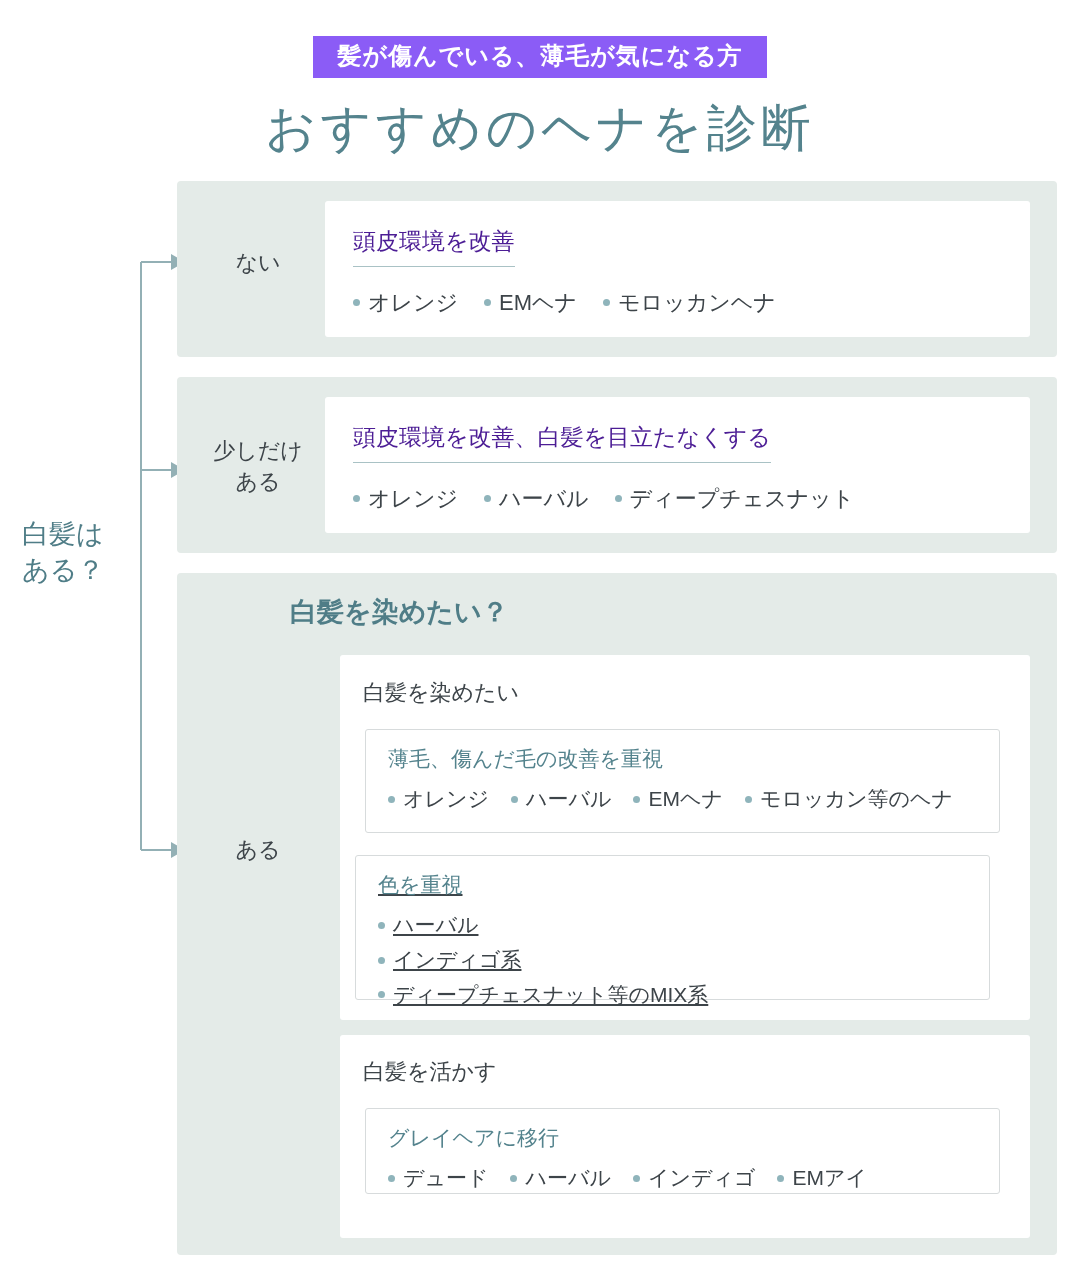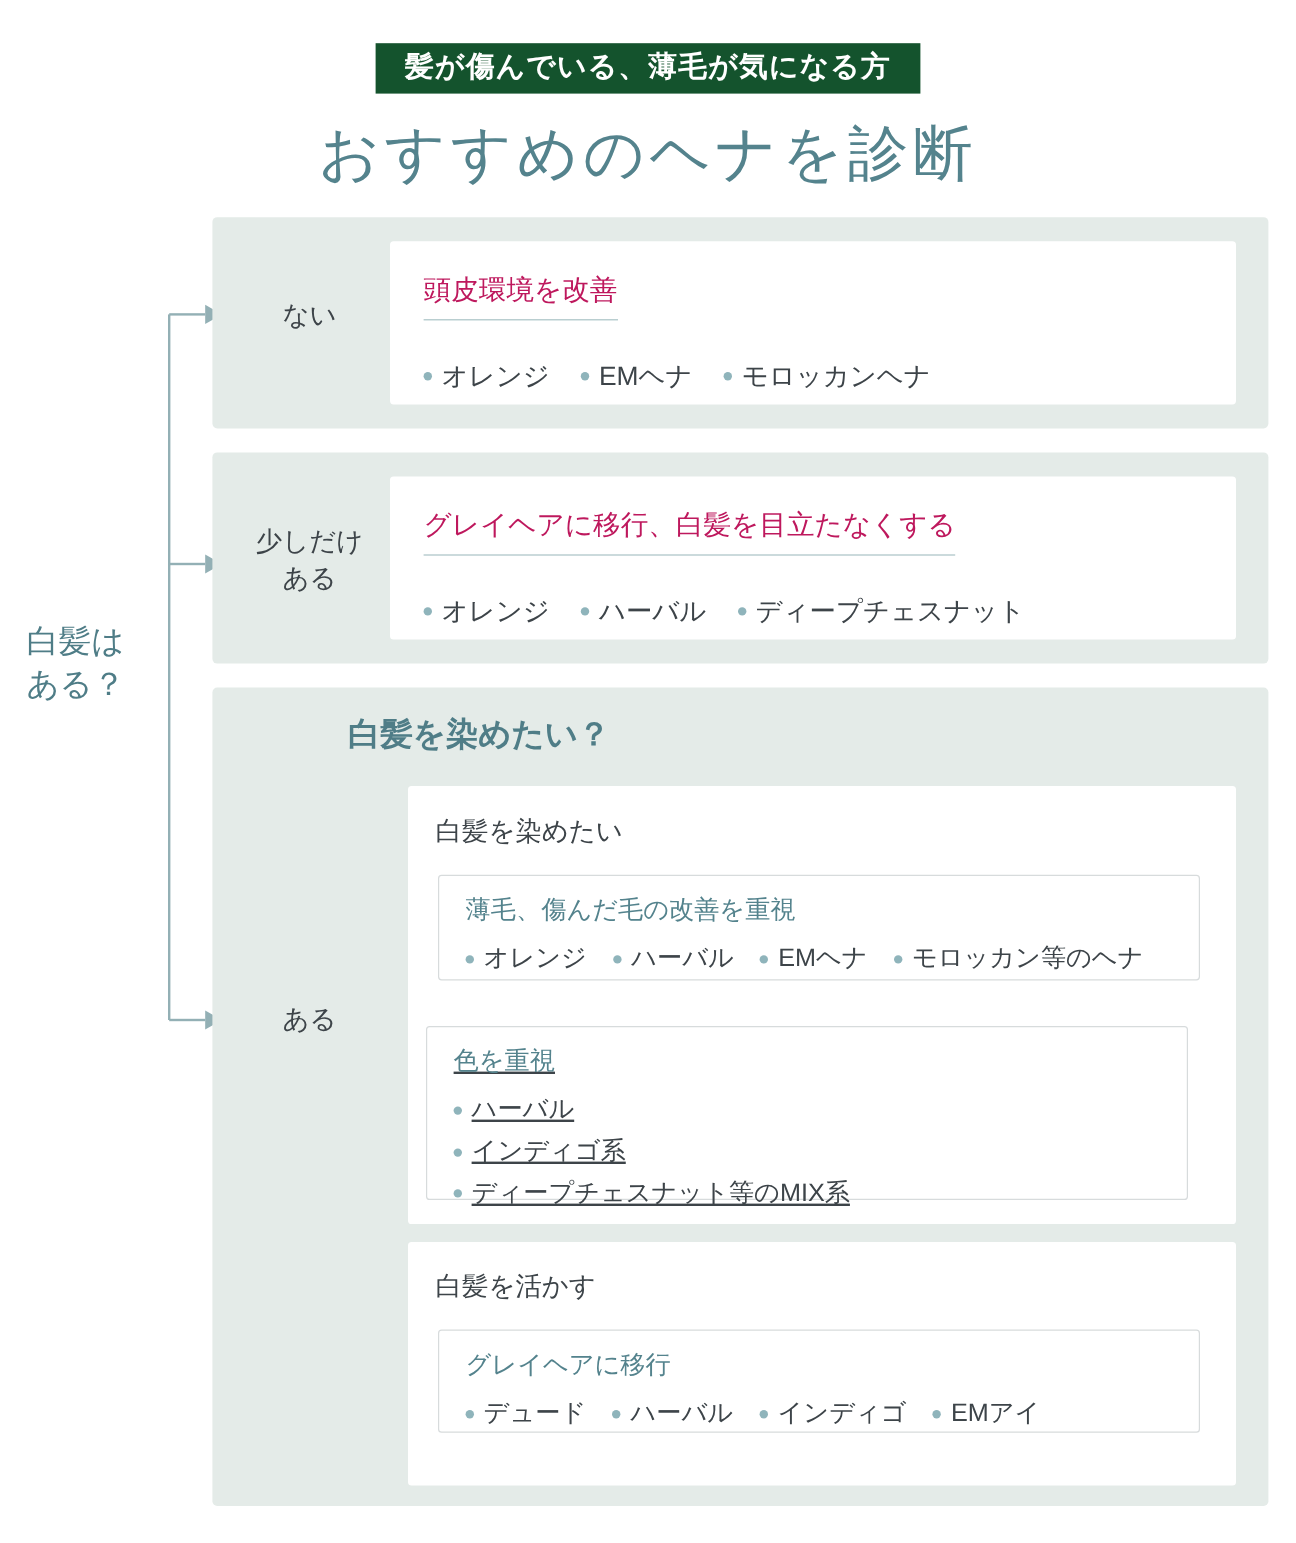--- a/index.html
+++ b/index.html
@@ -18,21 +18,21 @@
 
   
   .header-wrap {
     position: absolute;
     left: 0; top: 0; width: 1080px;
     text-align: center;
   }
   .badge {
     display: inline-block;
     margin-top: 36px;
-    background: #14532d;
+    background: #8b5cf6;
     color: #ffffff;
     font-size: 24px;
     font-weight: bold;
     letter-spacing: 1px;
     padding: 6px 24px 8px 24px;
     line-height: 1.15;
   }
   .main-title {
     margin-top: 22px;
     font-size: 50px;
@@ -125,24 +125,24 @@
   }
   .card-none { left: 325px; top: 201px; width: 705px; height: 136px; }
   .card-few  { left: 325px; top: 397px; width: 705px; height: 136px; }
   .card-dye  { left: 340px; top: 655px; width: 690px; height: 365px; }
   .card-keep { left: 340px; top: 1035px; width: 690px; height: 203px; }
 
   .card-inner-pad { padding: 26px 28px 0 28px; }
 
   .card-heading {
     font-size: 23px;
-    color: #be185d;
+    color: #4c1d95;
     line-height: 1.3;
     padding-bottom: 9px;
-    margin-bottom: 30px;
+    margin-bottom: 19px;
     display: inline-block;
     border-bottom: 1px solid #a9c2c5;
   }
 
   .chip-row {
     display: flex;
     flex-wrap: wrap;
     align-items: center;
     gap: 0 26px;
     font-size: 22px;
@@ -182,21 +182,21 @@
   .sublabel-keep { left: 363px; top: 1059px; }
 
   .inner-box {
     position: absolute;
     background: #ffffff;
     border: 1px solid #d7dbdc;
     border-radius: 3px;
     box-sizing: border-box;
     padding: 16px 22px 16px 22px;
   }
-  .inner-a { left: 365px; top: 729px;  width: 635px; height: 88px; }
+  .inner-a { left: 365px; top: 729px;  width: 635px; height: 104px; }
   .inner-b { left: 355px; top: 855px;  width: 635px; height: 145px; text-decoration: underline; }
   .inner-c { left: 365px; top: 1108px; width: 635px; height: 86px; }
 
   .inner-heading {
     font-size: 21px;
     color: #54838d;
     line-height: 1.25;
     margin-bottom: 10px;
   }
   .inner-list {
@@ -249,21 +249,21 @@
         </span>
     </div>
   </div>
 </div>
 
 <div class="panel panel-few"></div>
 <div class="branch-label label-few" style="white-space:pre-line;">少しだけ
 ある</div>
 <div class="card card-few">
   <div class="card-inner-pad">
-    <div class="card-heading">グレイヘアに移行、白髪を目立たなくする</div>
+    <div class="card-heading">頭皮環境を改善、白髪を目立たなくする</div>
     <div class="chip-row">
       <span class="chip">
           <span class="dot"></span>
           <span>オレンジ</span>
         </span>
       <span class="chip">
           <span class="dot"></span>
           <span>ハーバル</span>
         </span>
       <span class="chip">

